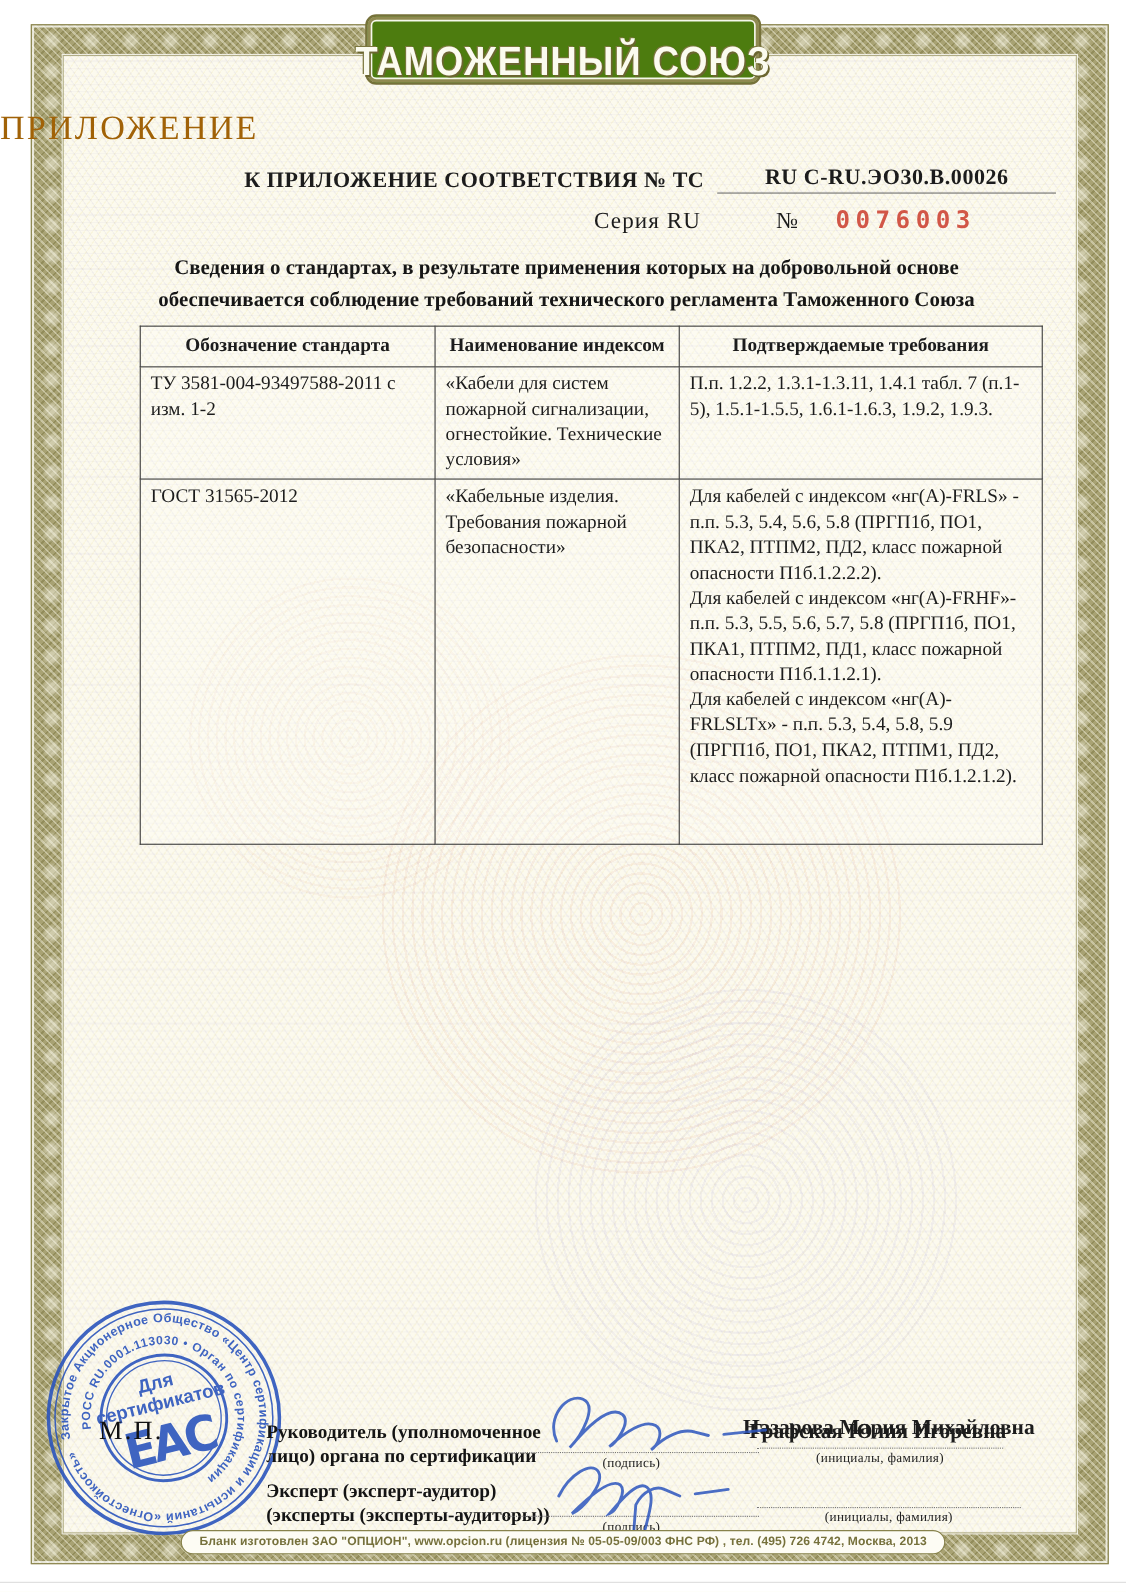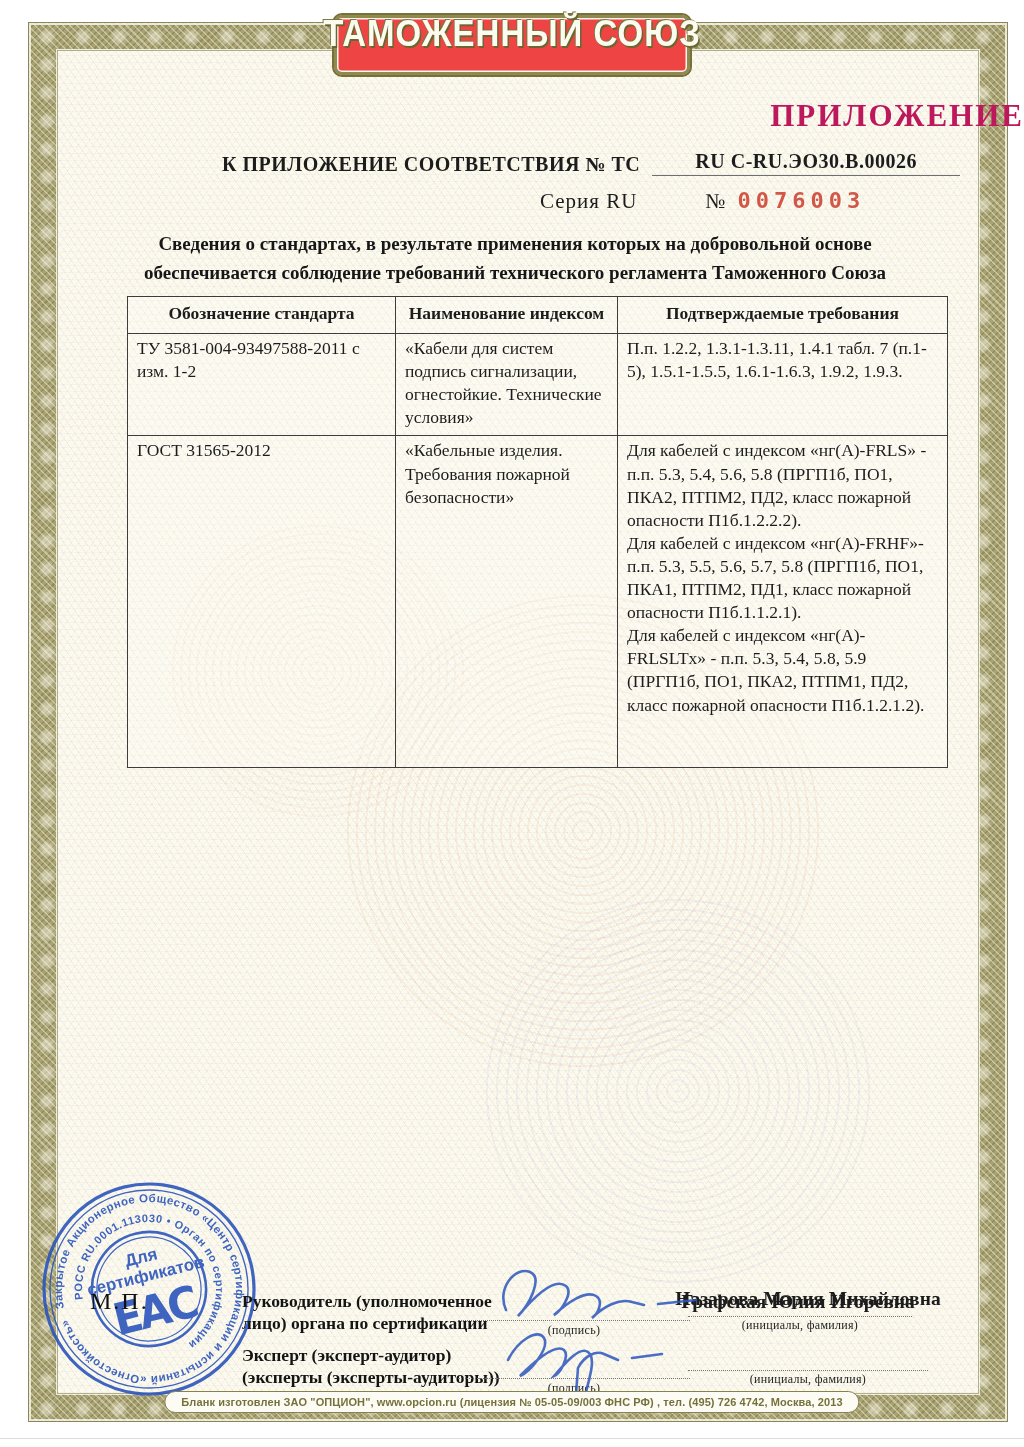--- a/index.html
+++ b/index.html
@@ -36,55 +36,55 @@
       background:repeating-radial-gradient(circle, rgba(219,139,108,.10) 0 2px, rgba(0,0,0,0) 2px 9px);}
   .r2{left:420px;top:840px;width:400px;height:400px;
       background:repeating-radial-gradient(circle, rgba(150,140,205,.09) 0 2px, rgba(0,0,0,0) 2px 10px);}
   .r3{left:110px;top:470px;width:300px;height:300px;
       background:repeating-radial-gradient(circle, rgba(219,139,108,.07) 0 2px, rgba(0,0,0,0) 2px 8px);}
   .scanline{position:absolute;left:0;width:100%;height:1px;background:#c9c9c9;opacity:.65;}
 
   
   .banner{
     position:absolute;left:50%;top:13px;transform:translateX(-50%);
-    width:356px;height:60px;background:#ef4444;border-radius:10px;
+    width:356px;height:60px;background:#4d7c0f;border-radius:10px;
     border:2px solid #76713a;
-    display:flex;align-items:flex-start;justify-content:center;
+    display:flex;align-items:flex-end;justify-content:center;
     box-shadow:inset 0 0 0 3px #8f8a50, inset 0 0 0 4.5px rgba(255,255,248,.95);
   }
   .banner-text{
     font-family:"Liberation Sans","DejaVu Sans",sans-serif;
     font-weight:bold;font-size:33px;letter-spacing:1px;
     color:#fbfbef;
     text-shadow:1.5px 1.5px 0 #6b6630, -1px -1px 0 #7c7740;
     transform:scaleY(1.12);white-space:nowrap;
   }
 
   
   .doc-title{
-    position:absolute;left:0;top:98px;width:100%;text-align:right;
-    font-size:31px;font-weight:bold;letter-spacing:2px;color:#be185d;
+    position:absolute;left:0;top:98px;width:100%;text-align:left;
+    font-size:31px;font-weight:normal;letter-spacing:2px;color:#a16207;
   }
   .cert-line{
     position:absolute;left:222px;top:150px;right:64px;
     display:flex;align-items:flex-end;
   }
   .cert-label{font-size:20px;font-weight:bold;white-space:nowrap;letter-spacing:.5px;}
   .cert-number{
     flex:1;margin-left:12px;text-align:center;font-size:20px;font-weight:bold;
     border-bottom:1.5px solid #6f6f6f;padding-bottom:2px;white-space:nowrap;letter-spacing:.5px;
   }
   .seria-line{
     position:absolute;top:188px;left:540px;right:90px;
     display:flex;align-items:baseline;font-size:21px;
   }
   .seria-label{font-weight:normal;letter-spacing:1px;}
   .num-sign{margin-left:68px;}
   .blank-number{
-    margin-left:12px;font-family:"DejaVu Sans Mono",monospace;font-weight:bold;
+    margin-left:34px;font-family:"DejaVu Sans Mono",monospace;font-weight:bold;
     font-size:22px;letter-spacing:5px;color:#cf4a3a;opacity:.92;
   }
 
   
   .intro{
     position:absolute;left:100px;top:230px;width:830px;
     text-align:center;font-size:19px;font-weight:bold;line-height:1.5;color:#161616;
   }
 
   
@@ -175,21 +175,21 @@
       <col class="c3">
     </colgroup>
   <tbody>
       <tr>
     <th>Обозначение стандарта</th>
     <th>Наименование индексом</th>
     <th>Подтверждаемые требования</th>
   </tr>
   <tr>
     <td>ТУ 3581-004-93497588-2011 с изм. 1-2</td>
-    <td>«Кабели для систем подпись сигнализации, огнестойкие. Технические условия»</td>
+    <td>«Кабели для систем пожарной сигнализации, огнестойкие. Технические условия»</td>
     <td class="req">
       <div>П.п. 1.2.2, 1.3.1-1.3.11, 1.4.1 табл. 7 (п.1-5), 1.5.1-1.5.5, 1.6.1-1.6.3, 1.9.2, 1.9.3.</div>
     </td>
   </tr>
   <tr class="row2">
     <td>ГОСТ 31565-2012</td>
     <td>«Кабельные изделия. Требования пожарной безопасности»</td>
     <td class="req">
       <div>Для кабелей с индексом «нг(А)-FRLS» -  п.п. 5.3, 5.4, 5.6, 5.8 (ПРГП1б, ПО1, ПКА2, ПТПМ2, ПД2, класс пожарной опасности П1б.1.2.2.2).</div>
       <div>Для кабелей с индексом «нг(А)-FRHF»- п.п. 5.3, 5.5, 5.6, 5.7, 5.8 (ПРГП1б, ПО1, ПКА1, ПТПМ2, ПД1, класс пожарной опасности П1б.1.1.2.1).</div>

